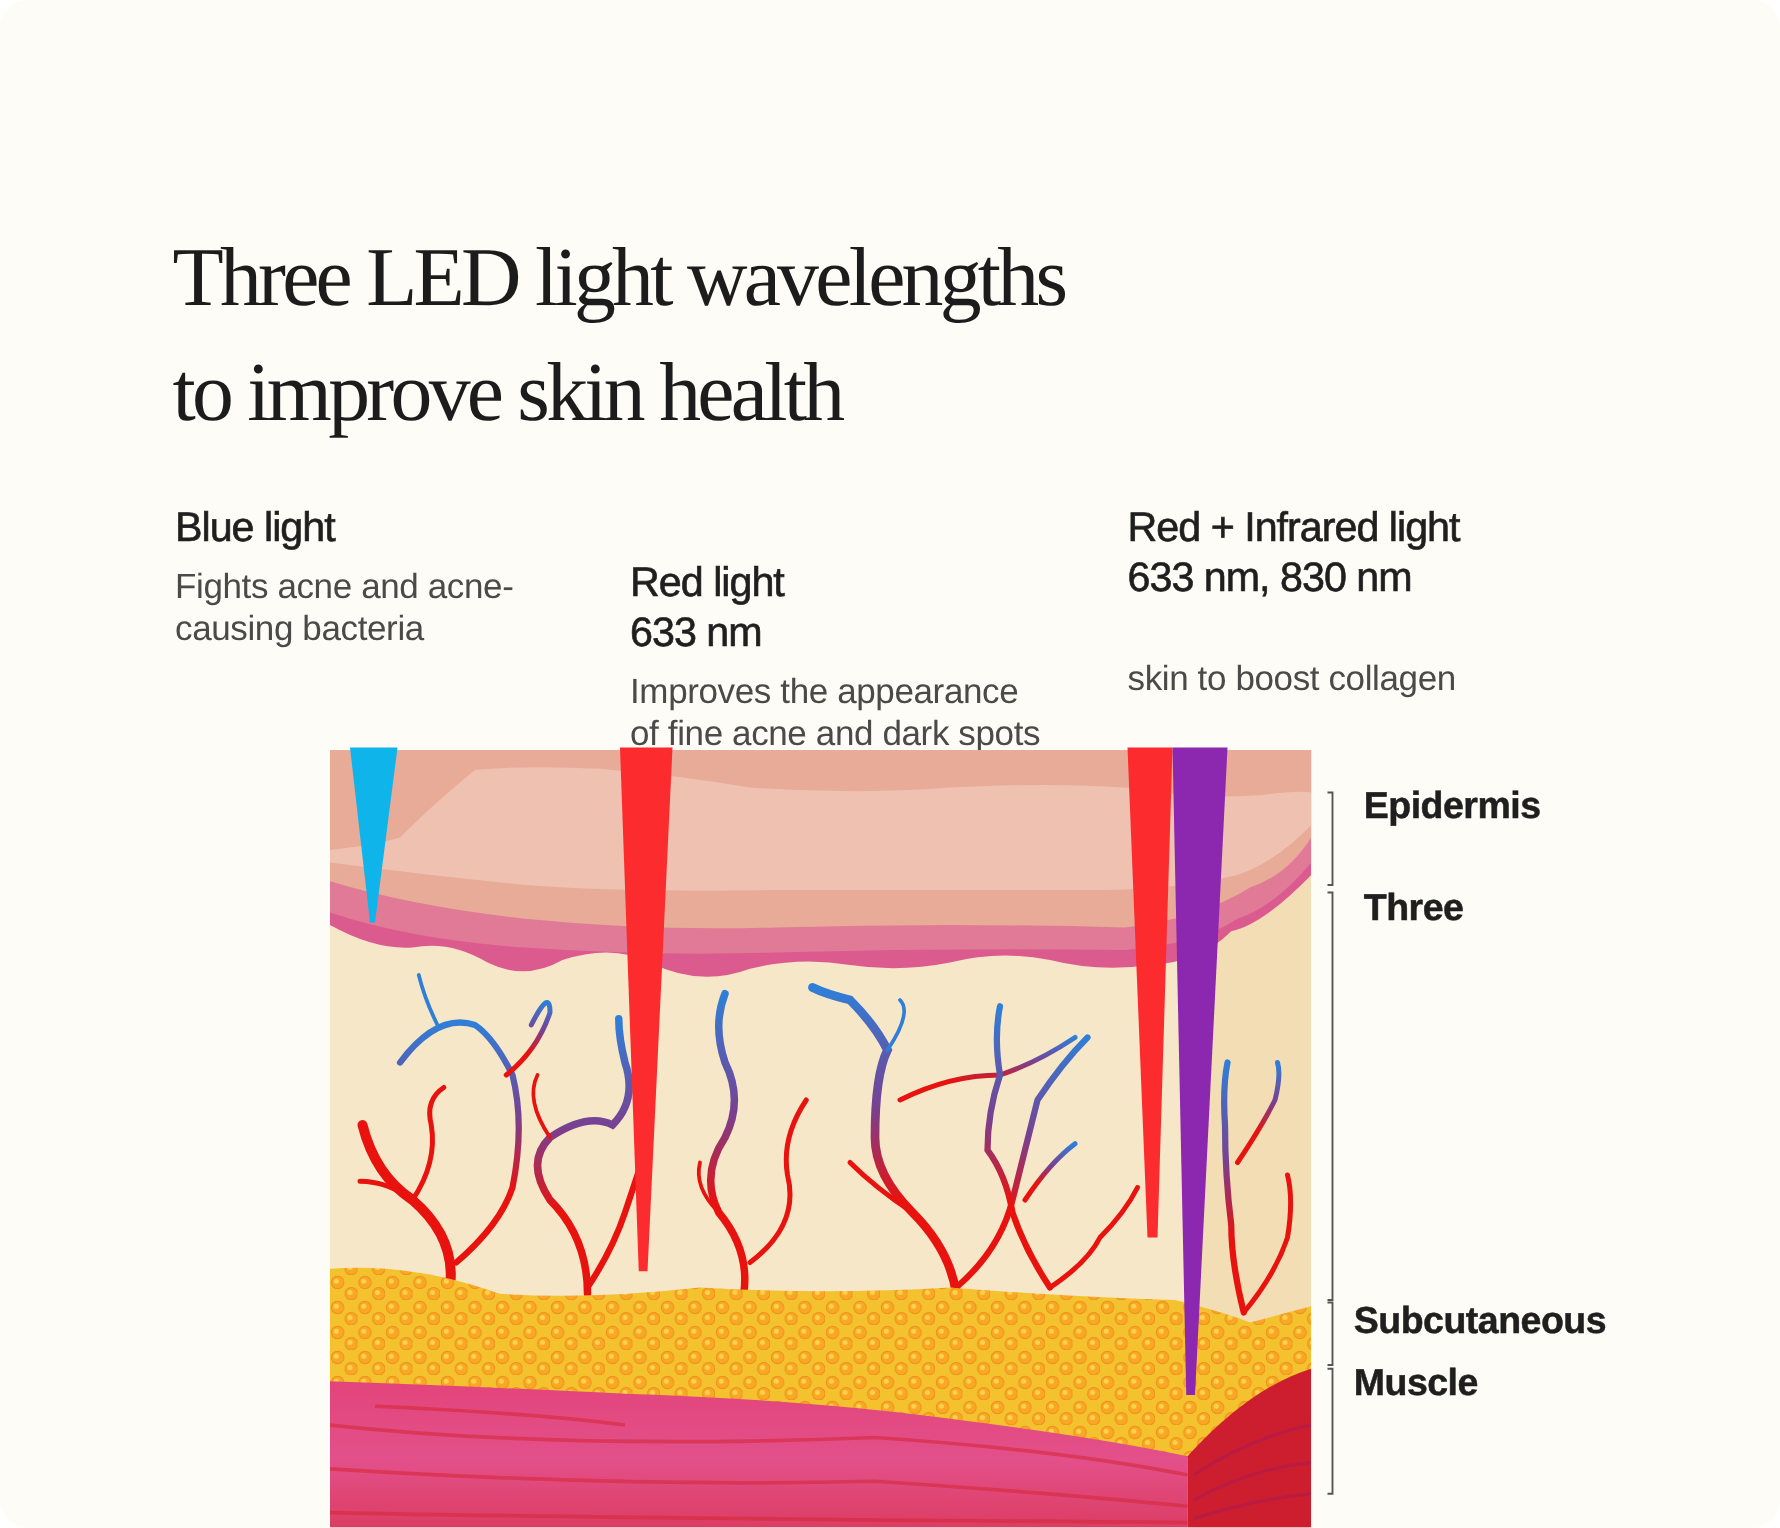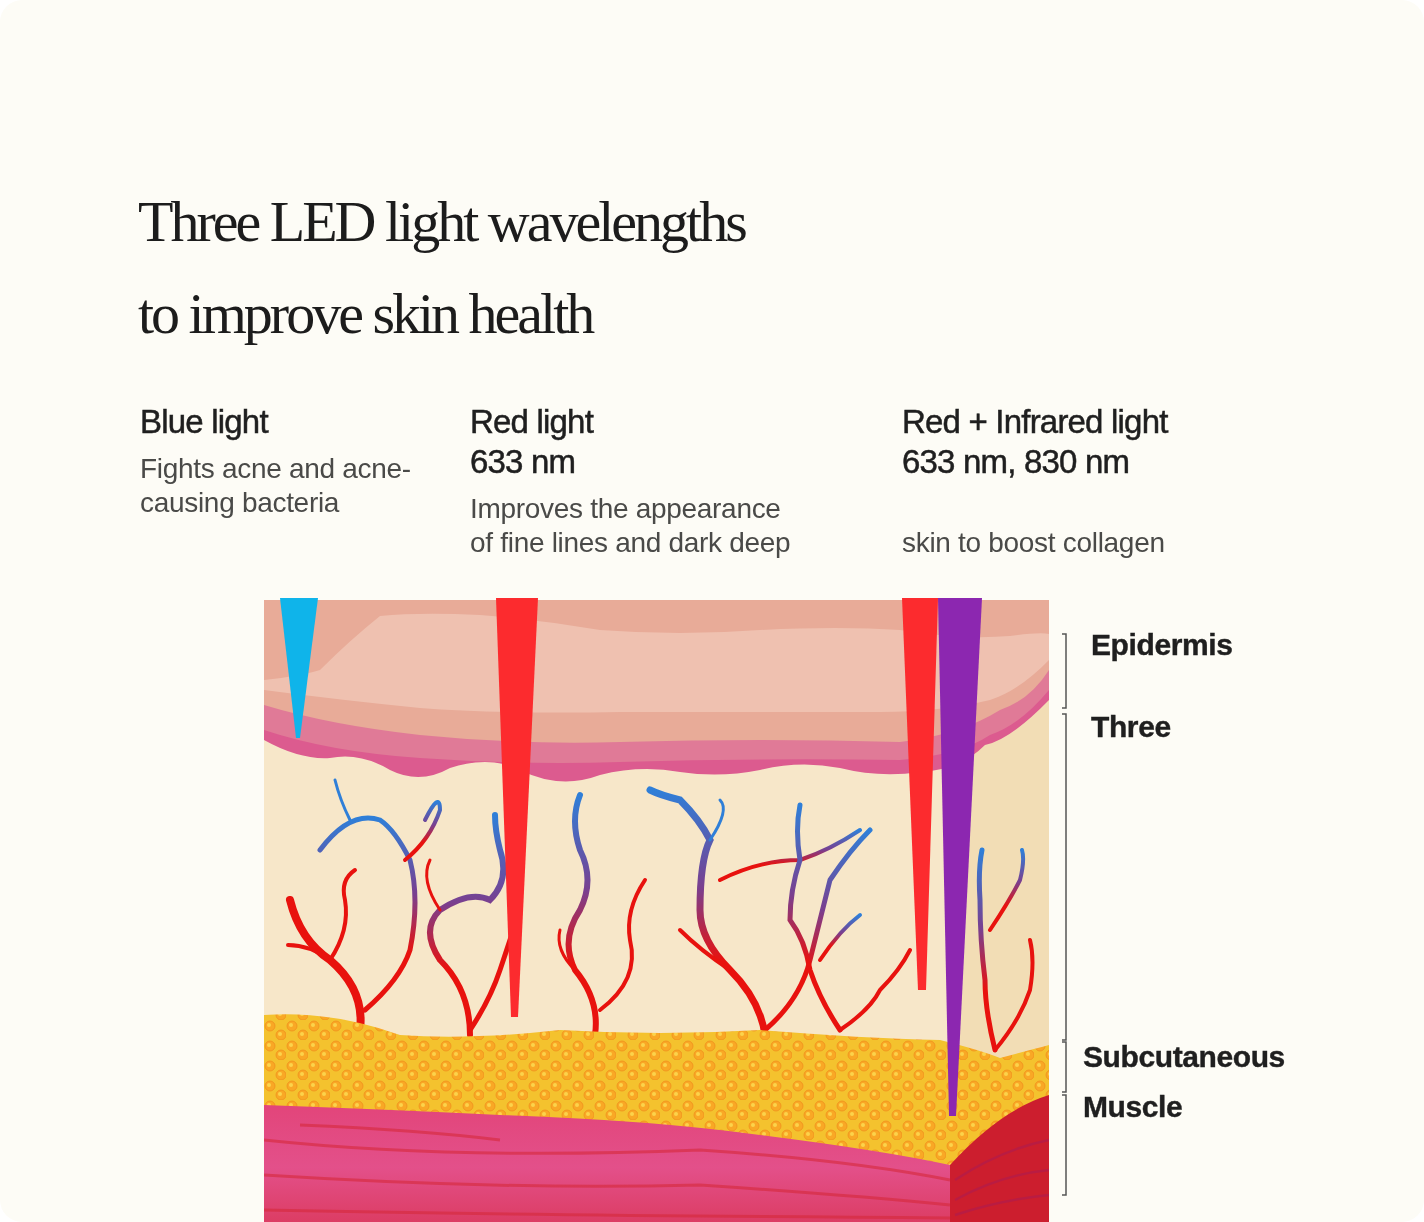--- a/index.html
+++ b/index.html
@@ -4,21 +4,21 @@
 <style>
   html, body { margin:0; padding:0; }
   body { width:1424px; height:1222px; background:#ffffff; overflow:hidden; }
   .card {
     position:absolute; left:0; top:0; width:1424px; height:1222px;
     background:#fdfcf6; border-radius:22px; overflow:hidden;
   }
   .title {
     position:absolute; left:138px; top:176px; width:1150px;
     font-family:"Liberation Serif","DejaVu Serif",serif;
-    font-size:58px; line-height:92px; letter-spacing:-3px;
+    font-size:67px; line-height:92px; letter-spacing:-3px;
     color:#1c1c1c; margin:0; font-weight:normal;
   }
   .col { position:absolute; top:402px; font-family:"Liberation Sans","DejaVu Sans",sans-serif; }
   .col .name, .col .nm { font-size:33px; line-height:40px; color:#1f1f1f; font-weight:400; letter-spacing:-0.8px; -webkit-text-stroke:0.5px #1f1f1f; }
   .col .desc { margin-top:10px; font-size:28px; line-height:34px; color:#4a4a48; letter-spacing:-0.3px; width:370px; }
   .diagram { position:absolute; left:0; top:0; }
   .layer-label {
     position:absolute; font-family:"Liberation Sans","DejaVu Sans",sans-serif;
     font-size:30px; color:#1f1f1f; font-weight:700; letter-spacing:-0.4px; -webkit-text-stroke:0.4px #1f1f1f;
   }
@@ -34,26 +34,26 @@
   </h1>
 
   <div class="col" style="left:140px;">
     <div class="name">Blue light</div>
     <div class="desc">
       <span>Fights acne and acne-</span><br>
       <span>causing bacteria</span>
     </div>
   </div>
 
-  <div class="col" style="left:470px;">
+  <div class="col" style="left:504px;margin-top:44px;">
     <div class="name">Red light</div>
     <div class="nm">633 nm</div>
     <div class="desc" style="width:380px">
       <span>Improves the appearance</span><br>
-      <span>of fine lines and dark deep</span>
+      <span>of fine acne and dark spots</span>
     </div>
   </div>
 
   <div class="col" style="left:902px;">
     <div class="name">Red + Infrared light</div>
     <div class="nm">633 nm, 830 nm</div>
     <div class="desc">
       <br>
       <span>skin to boost collagen</span>
     </div>

